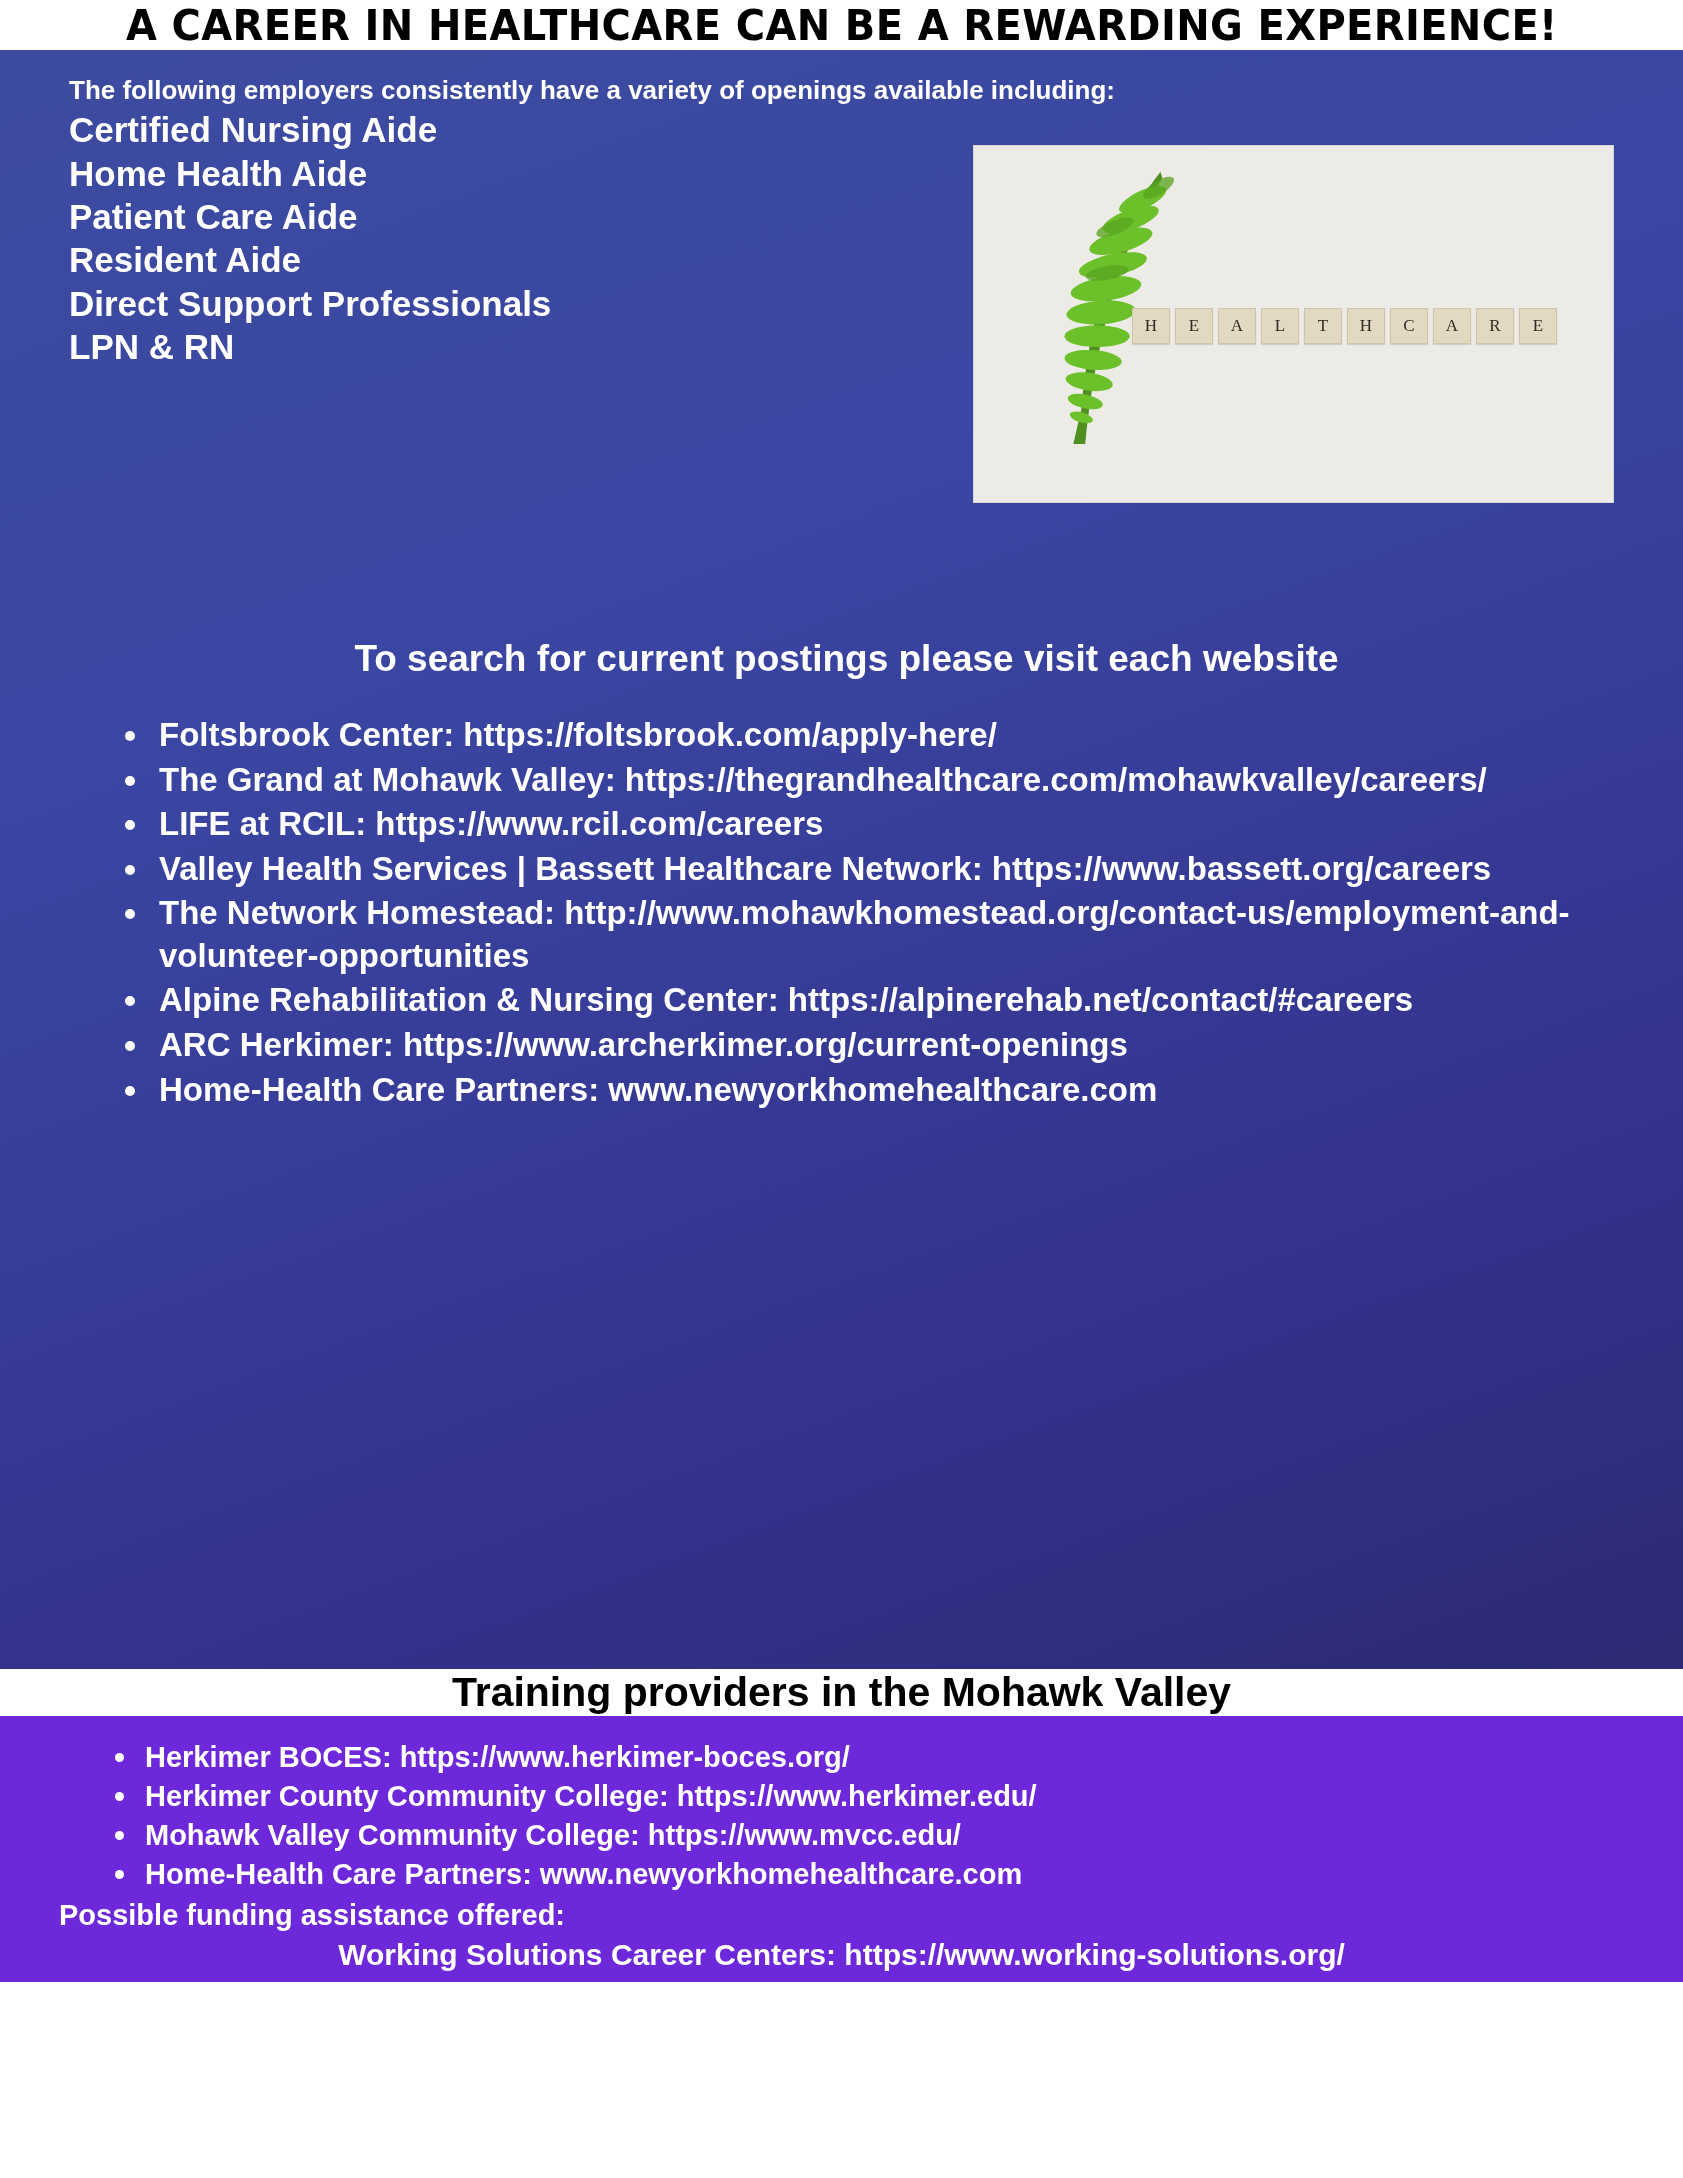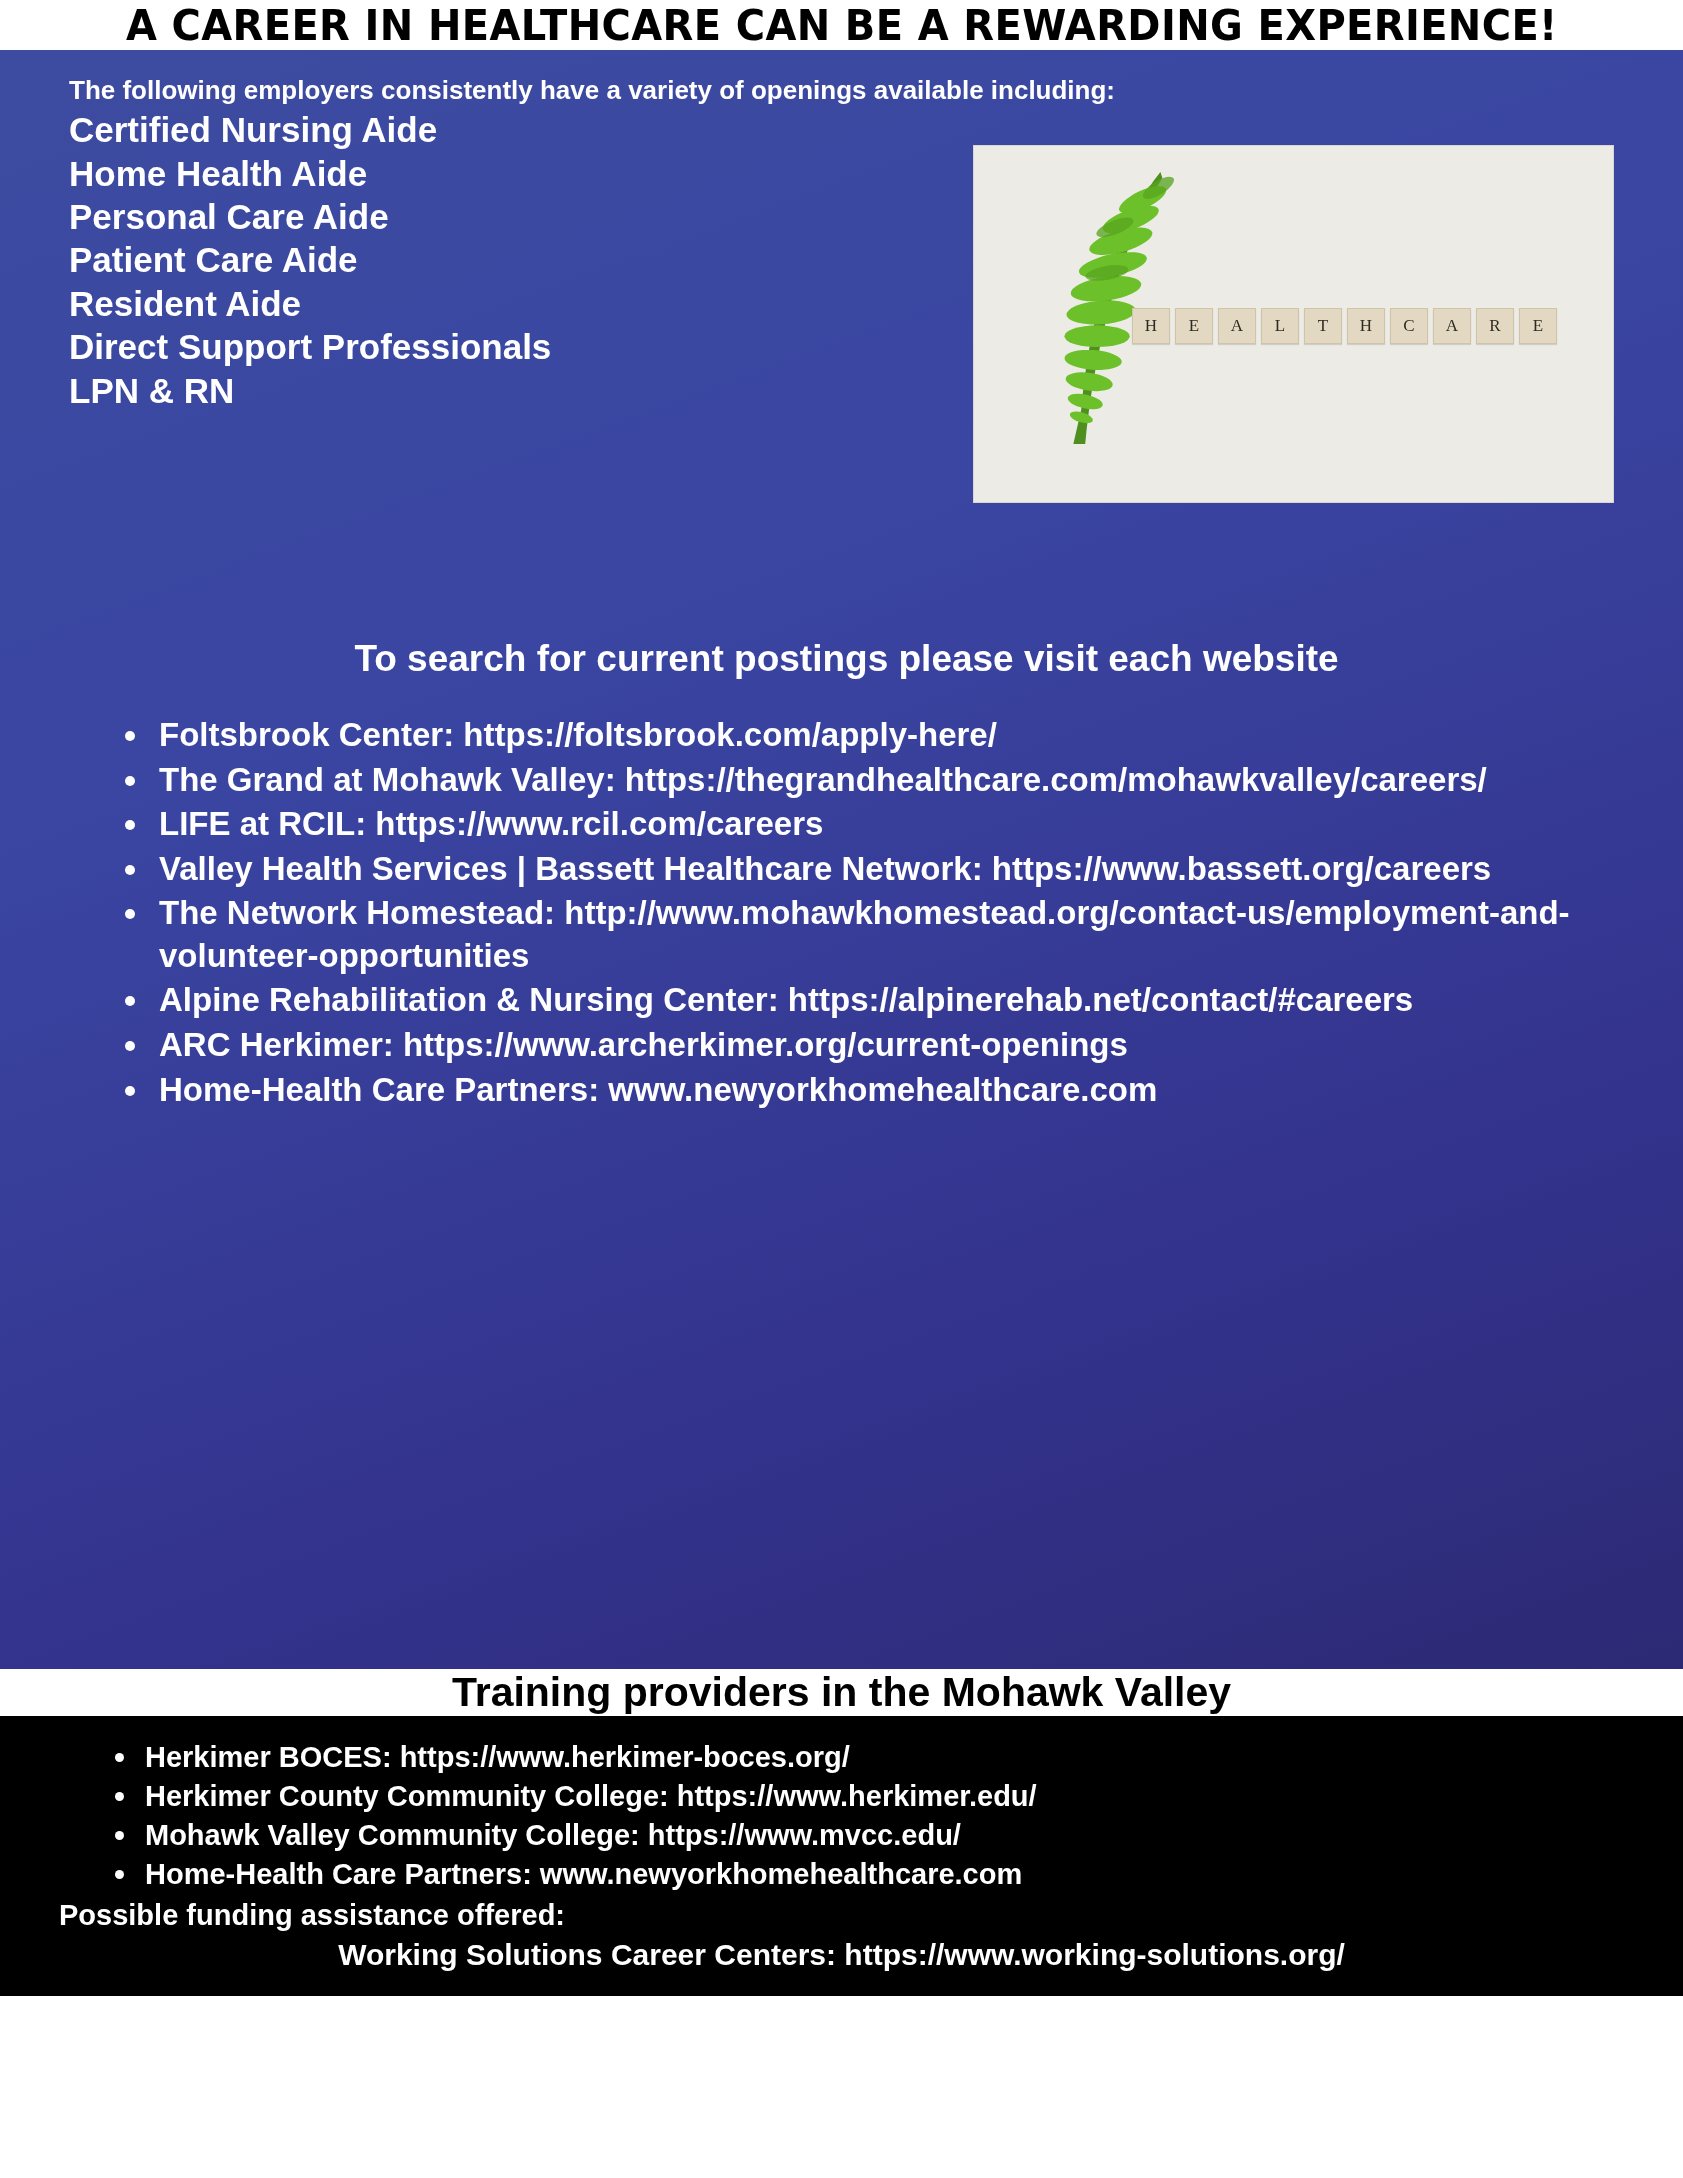--- a/index.html
+++ b/index.html
@@ -157,24 +157,24 @@
   }
   .training-title {
     font-size: 41px;
     font-weight: bold;
     color: #000000;
     text-align: center;
   }
 
   
   .footer-band {
-    background: #000000;
+    background: #6d28d9;
     flex: 1 1 auto;
     color: #ffffff;
-    padding: 22px 59px 24px 59px;
+    padding: 22px 59px 10px 59px;
     box-sizing: border-box;
   }
   ul.training-links {
     list-style: none;
     margin: 0;
     padding: 0 0 0 48px;
   }
   ul.training-links > li {
     position: relative;
     font-size: 29px;
@@ -216,21 +216,20 @@
 
   <div class="body-band">
 
     <div class="intro-wrap">
 
       <div class="intro-lead">The following employers consistently have a variety of  openings available including:</div>
 
       <div class="roles-list">
         <div class="role-line">Certified Nursing Aide</div>
         <div class="role-line">Home Health Aide</div>
-        <div class="role-line">Personal Care Aide</div>
         <div class="role-line">Patient Care Aide</div>
         <div class="role-line">Resident Aide</div>
         <div class="role-line">Direct Support Professionals</div>
         <div class="role-line">LPN &amp; RN</div>
       </div>
 
       <div class="photo">
         <div class="photo-inner"></div>
 
         <svg class="fern" viewBox="0 0 190 300">

